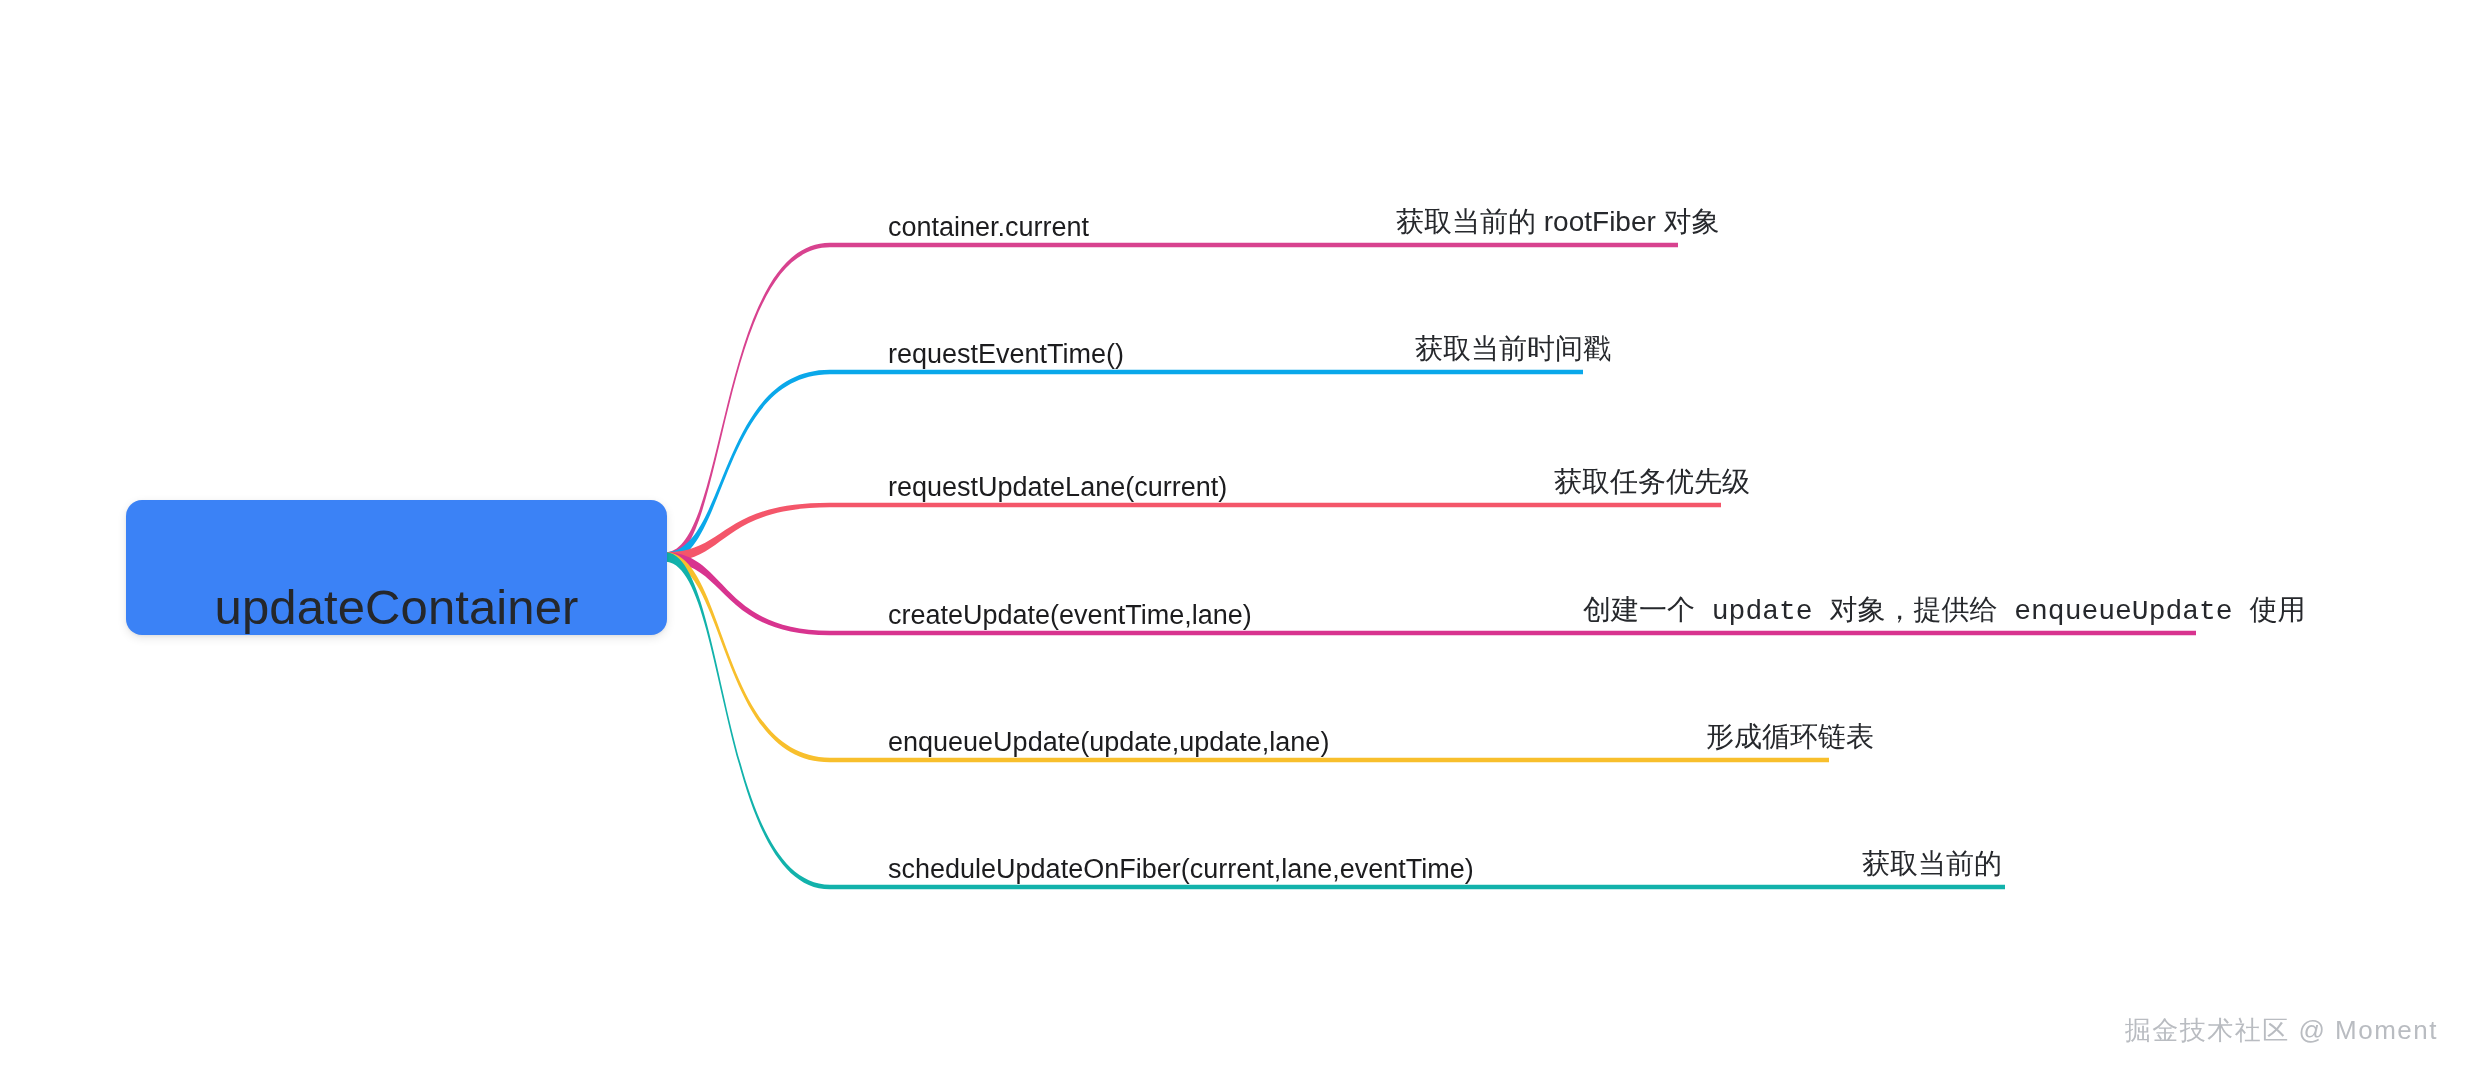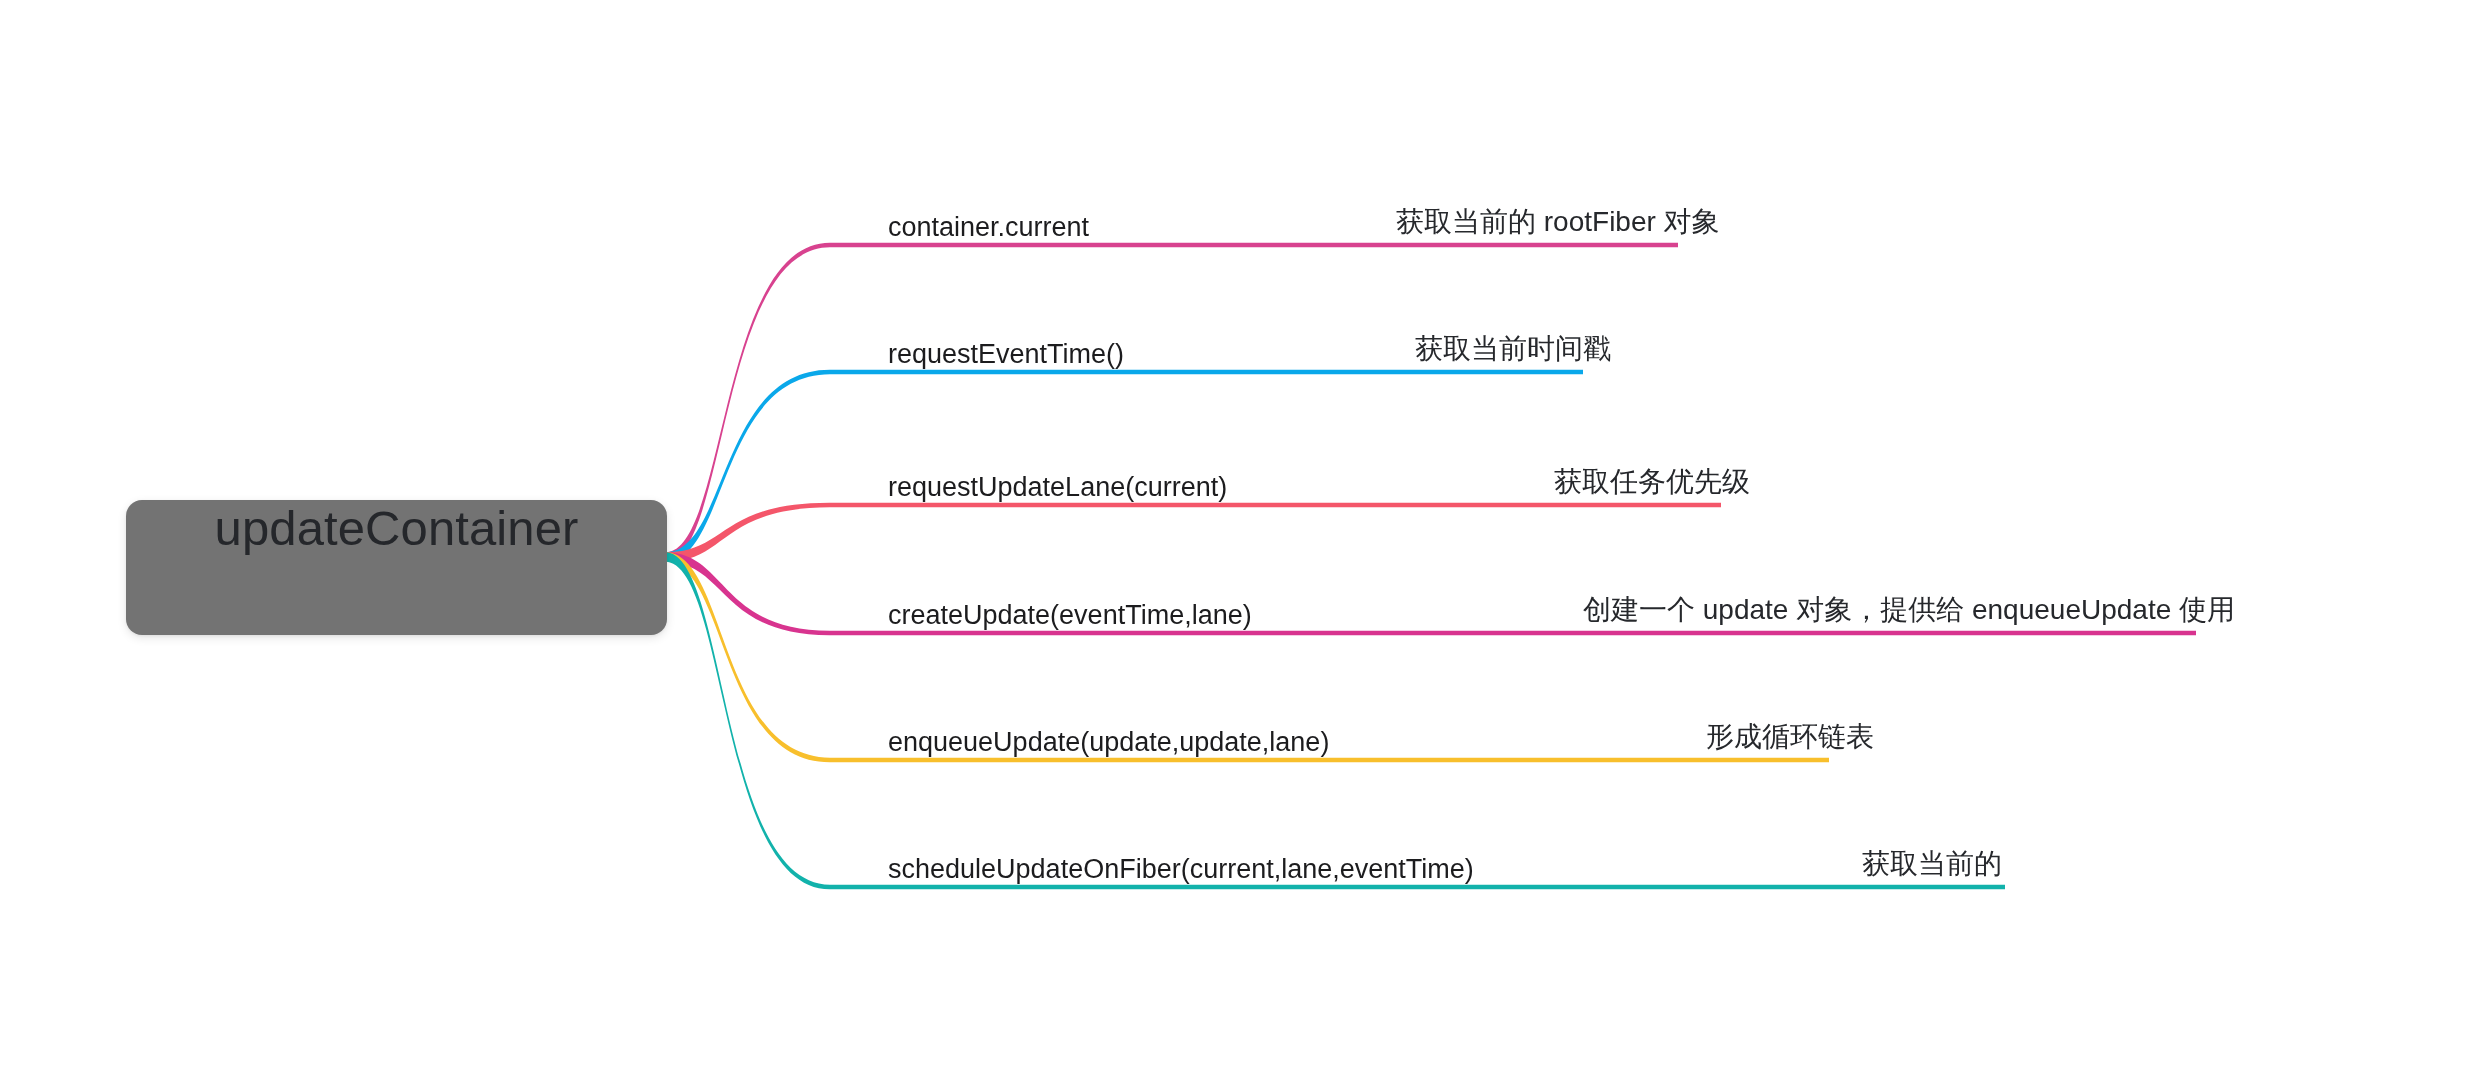--- a/index.html
+++ b/index.html
@@ -24,25 +24,25 @@
     height: 1072px;
   }
 
   
   .root-node {
     position: absolute;
     left: 126px;
     top: 500px;
     width: 541px;
     height: 135px;
-    background: #737373;
+    background: #3b82f6;
     border-radius: 16px;
     box-shadow: 0 3px 10px rgba(0,0,0,0.10), 0 1px 3px rgba(0,0,0,0.06);
     display: flex;
-    align-items: flex-start;
+    align-items: flex-end;
     justify-content: center;
     box-sizing: border-box;
   }
   .root-node-label {
     font-size: 49px;
     color: #25272b;
     font-weight: 400;
     letter-spacing: 0.1px;
     white-space: nowrap;
   }
@@ -124,26 +124,27 @@
       <div class="branch-row" style="top: 310px;">
         <span class="branch-title">requestEventTime()</span>
         <span class="branch-note" style="left: 483px;">获取当前时间戳</span>
       </div>
       <div class="branch-row" style="top: 443px;">
         <span class="branch-title">requestUpdateLane(current)</span>
         <span class="branch-note" style="left: 622px;">获取任务优先级</span>
       </div>
       <div class="branch-row" style="top: 571px;">
         <span class="branch-title">createUpdate(eventTime,lane)</span>
-        <span class="branch-note" style="left: 651px;">创建一个 update 对象，提供给 enqueueUpdate 使用</span>
+        <span class="branch-note" style="left: 651px; font-family: Liberation Mono, monospace;">创建一个 update 对象，提供给 enqueueUpdate 使用</span>
       </div>
       <div class="branch-row" style="top: 698px;">
         <span class="branch-title">enqueueUpdate(update,update,lane)</span>
         <span class="branch-note" style="left: 774px;">形成循环链表</span>
       </div>
       <div class="branch-row" style="top: 825px;">
         <span class="branch-title">scheduleUpdateOnFiber(current,lane,eventTime)</span>
         <span class="branch-note" style="left: 930px;">获取当前的</span>
       </div>
     </div>
 
+  <div class="watermark">掘金技术社区 @ Moment</div>
 
 </div>
 
 </body></html>

